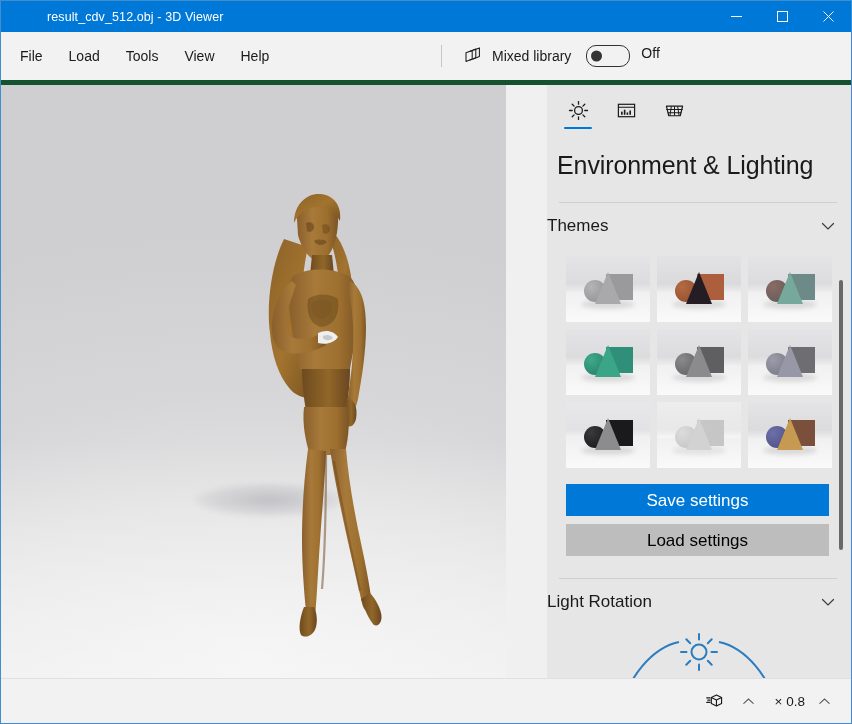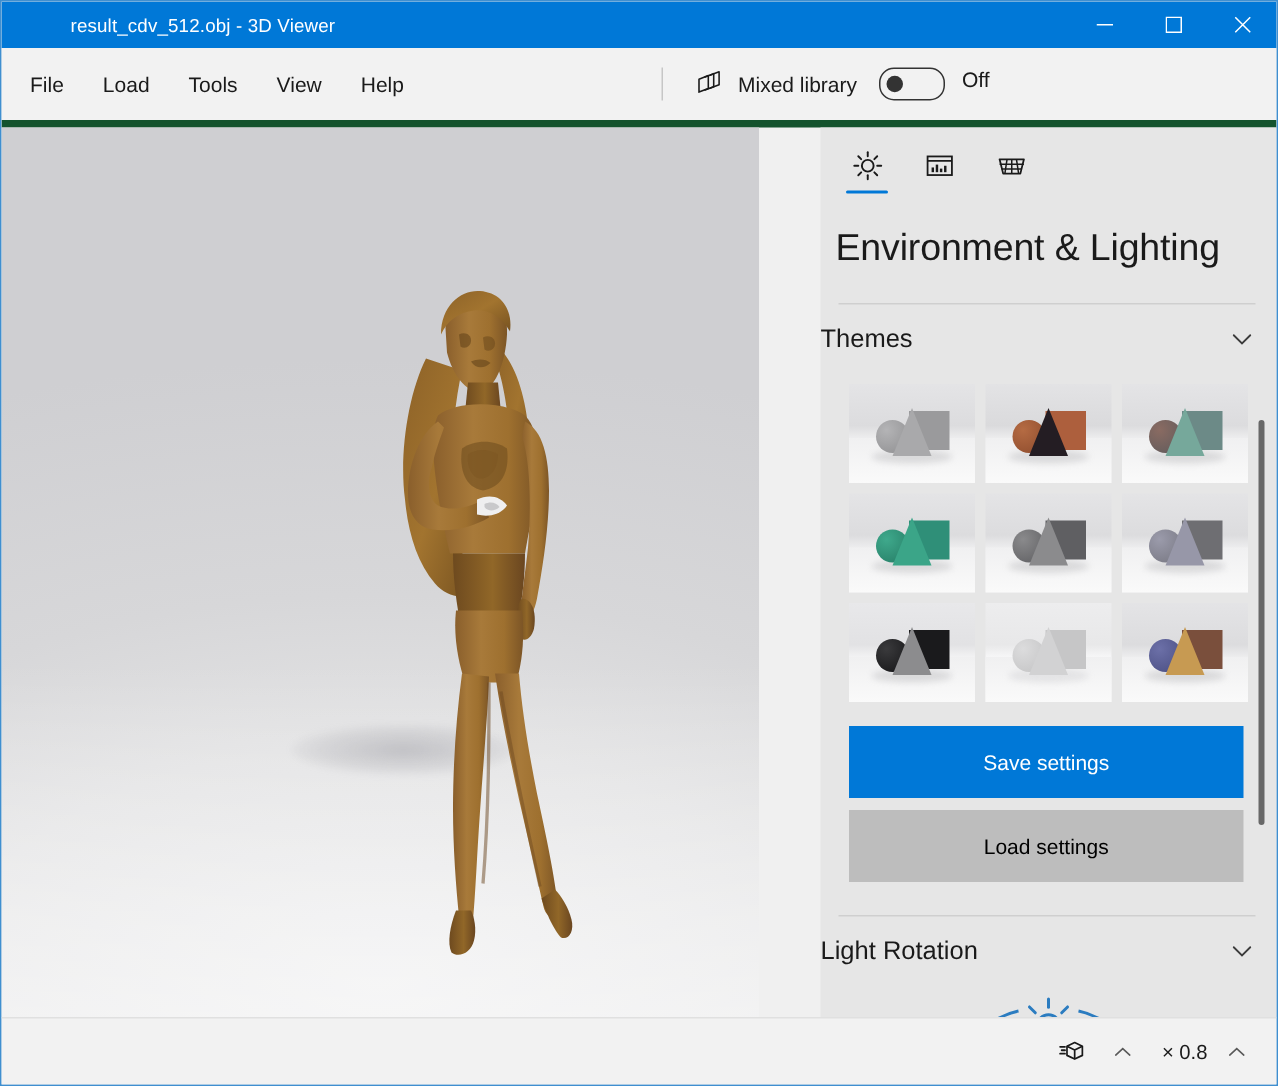--- a/index.html
+++ b/index.html
@@ -262,24 +262,24 @@
     transform: translateX(-50%);
     border-radius: 50%;
     background: rgba(150,150,155,0.28);
     filter: blur(2px);
   }
 
   .btn-block { padding: 16px 22px 0 19px; }
   .btn {
     display: block;
     width: 100%;
-    height: 48px;
+    height: 32px;
     line-height: 32px;
     text-align: center;
-    font-size: 14px;
+    font-size: 17px;
     border: none;
     cursor: default;
     font-family: "Liberation Sans", sans-serif;
     box-sizing: border-box;
   }
   .btn-primary { background: #0078d7; color: #ffffff; }
   .btn-secondary { background: #bdbdbd; color: #000000; margin-top: 8px; }
 
   .divider2 {
     height: 1px;

